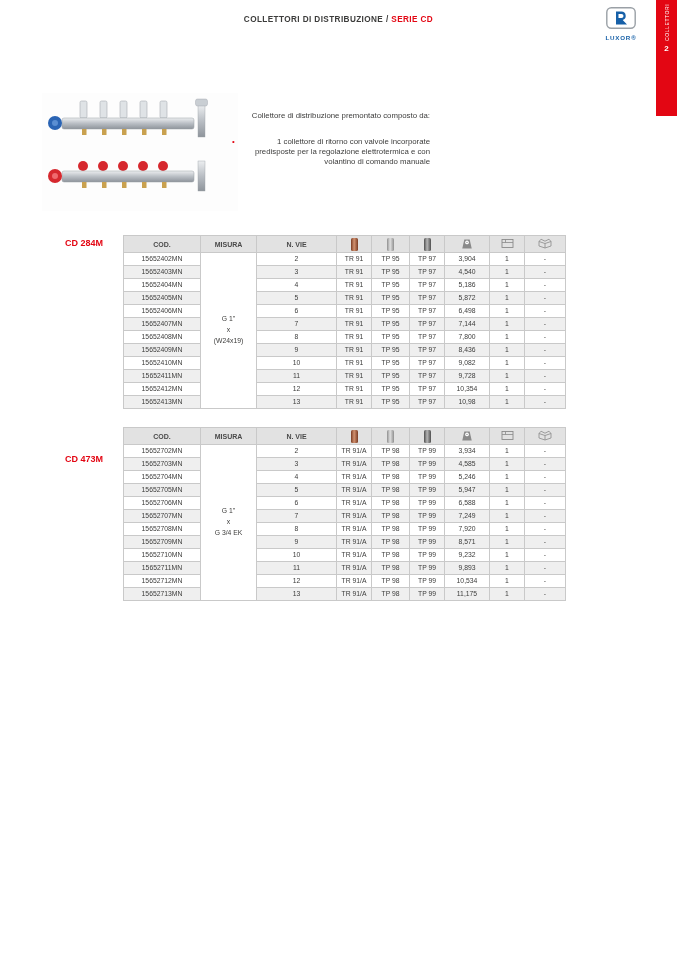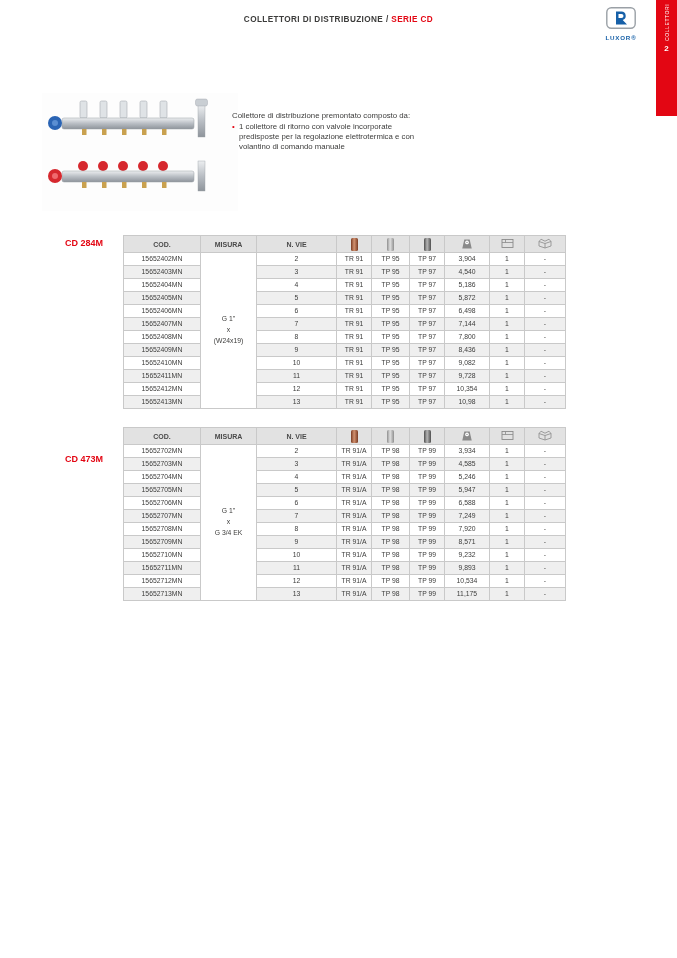--- a/index.html
+++ b/index.html
@@ -14,22 +14,22 @@
   .logo { position:absolute; top:7px; right:38px; width:36px; text-align:center; }
   .logo-text { font-size:6.2px; font-weight:bold; color:#1660a8; letter-spacing:0.8px; margin-top:1px; }
   .side-tab { position:absolute; top:0; right:0; width:21px; height:116px; background:#e30613;
               display:flex; flex-direction:column; align-items:center; padding-top:7px; }
   .side-tab-label { writing-mode:vertical-rl; transform:rotate(180deg); color:#fff;
                     font-size:5px; letter-spacing:0.6px; height:34px; }
   .side-tab-num { color:#fff; font-size:8px; font-weight:bold; margin-top:3px; }
 
   
   .photo { position:absolute; left:42px; top:93px; width:196px; height:118px; }
-  .desc { position:absolute; left:232px; top:111px; width:198px; font-size:7.8px; line-height:1.3; }
-  .desc ul { list-style:none; margin-top:1px; }
+  .desc { position:absolute; left:232px; top:111px; width:198px; font-size:7.8px; line-height:1.3;text-align:right; }
+  .desc ul { list-style:none; margin-top:16px; }
   .desc li { position:relative; padding-left:7px; }
   .desc li::before { content:"\2022"; position:absolute; left:0; color:#e30613; }
 
   
   .table-label { position:absolute; left:65px; font-size:9px; font-weight:bold; color:#e30613; }
   #label-0 { top:238px; } #label-1 { top:430px;margin-top:24px; }
   .spec-table { position:absolute; left:123px; border-collapse:collapse; table-layout:fixed;
                 width:442px; font-size:6.8px; }
   [data-table-id="0"] { top:235px; } [data-table-id="1"] { top:427px; }
   .spec-table th, .spec-table td { border:1px solid #c9c9c9; text-align:center;

